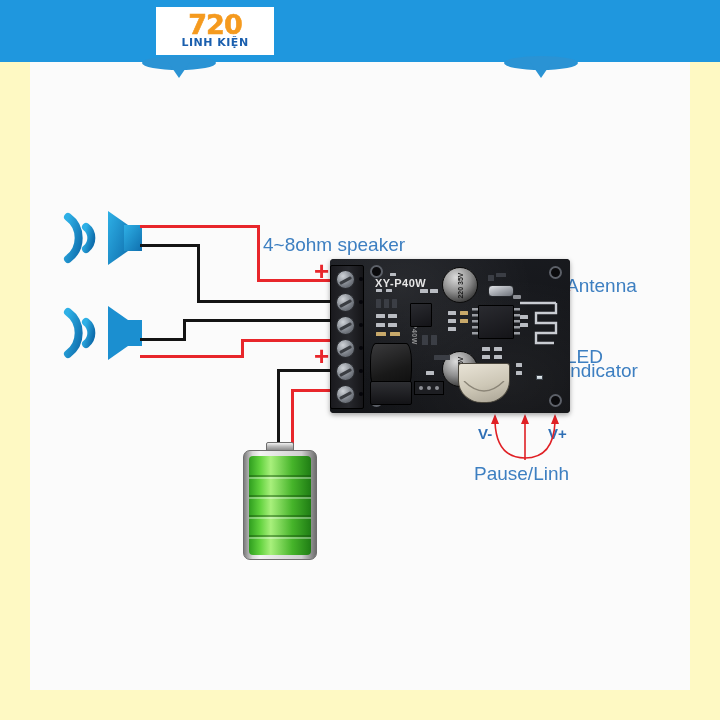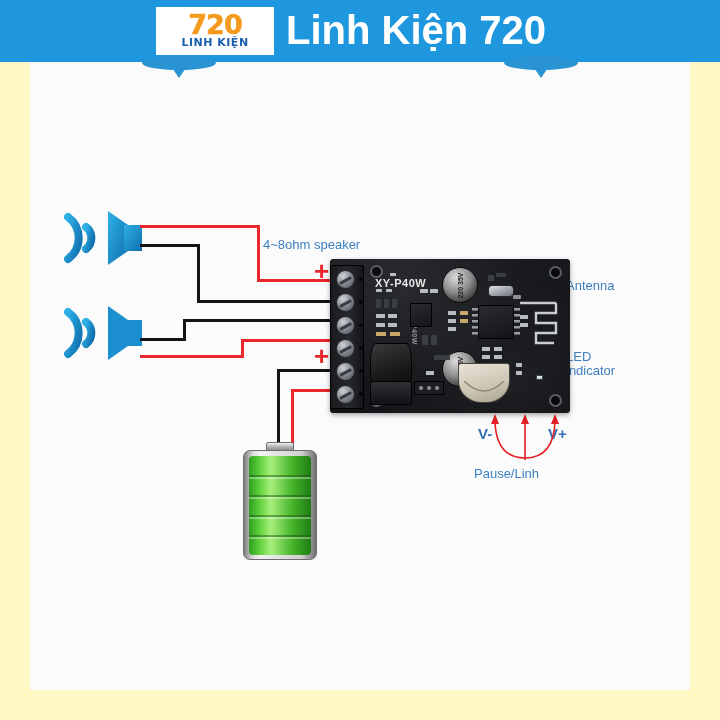--- a/index.html
+++ b/index.html
@@ -78,21 +78,21 @@
   
   .sym{
     position:absolute;color:#e8262b;font-weight:bold;
     font-family:"Liberation Sans", sans-serif;line-height:1;
   }
   .sym.plus{font-size:26px;}
   .sym.minus{font-size:26px;color:#141414;}
 
   
   .lbl{
-    position:absolute;color:#3d7fc1;font-size:13px;
+    position:absolute;color:#3d7fc1;font-size:19px;
     font-family:"Liberation Sans", sans-serif;line-height:15px;
     white-space:nowrap;
   }
   .lbl.vsym{font-size:15px;font-weight:bold;color:#2f6fb5;}
 
   .leader{position:absolute;}
 
   
   .board{
     position:absolute;left:330px;top:197px;width:240px;height:154px;
@@ -210,21 +210,20 @@
     <div class="ribbon-tail tail-right">
       <div class="blob"></div>
         <div class="notch"></div>
     </div>
 
     <div class="logo-badge">
       <div class="logo-720">720</div>
       <div class="logo-sub">LINH KIỆN</div>
     </div>
 
-    <div class="brand-title">Linh Kiện 720</div>
   </div>
 
   <div class="stage">
 
     <div class="speaker spk spk1">
       <svg width="92" height="62" viewBox="0 0 92 62">
         <defs>
           <linearGradient id="sg1" x1="0" y1="0" x2="1" y2="1">
             <stop offset="0" stop-color="#2eb0e6"></stop>
               <stop offset="1" stop-color="#0f6fae"></stop>

